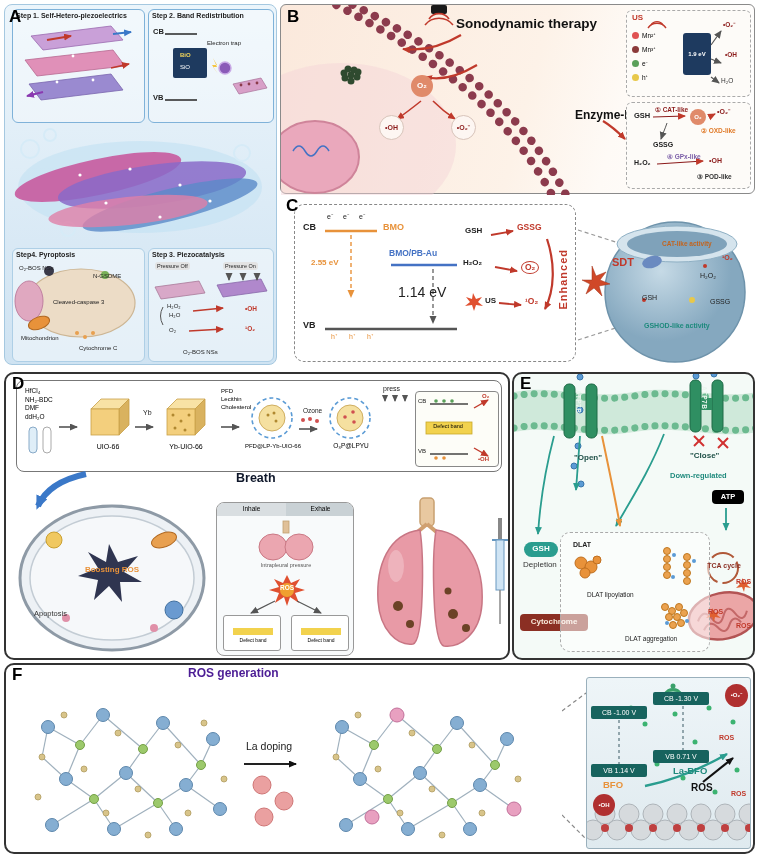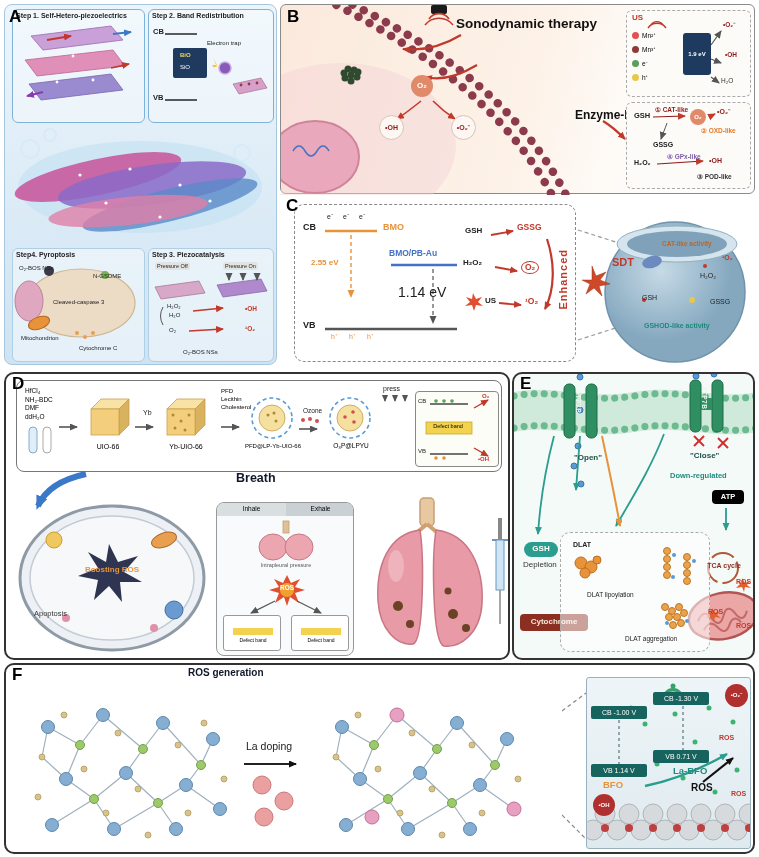--- a/index.html
+++ b/index.html
@@ -545,21 +545,21 @@
   </div>
   <div class="cc b" style="left:198px;top:116px;width:32px;height:14px;background:#000000;border-radius:4px;color:#fff;font-size:7.5px">ATP</div>
   <div class="cc b" style="left:188px;top:188px;width:44px;font-size:7px;color:#8b2f23">TCA cycle</div>
   <div class="t b" style="left:222px;top:204px;font-size:7px;color:#c0392b">ROS</div>
   <div class="t b" style="left:194px;top:234px;font-size:7px;color:#c0392b">ROS</div>
   <div class="t b" style="left:222px;top:248px;font-size:7px;color:#c0392b">ROS</div>
 </div>
 
 <div class="abs" style="left:4px;top:663px;width:751px;height:191px;border:2px solid #333;border-radius:10px;background:#fff;overflow:hidden">
   <div class="pl" style="left:6px;top:0">F</div>
-  <div class="t b" style="left:182px;top:2px;font-size:10px;color:#0f172a">ROS generation</div>
+  <div class="t b" style="left:182px;top:2px;font-size:12px;color:#4c1d95">ROS generation</div>
 
   <svg class="g" width="215" height="164" style="left:12px;top:22px">
     <g stroke="#9fb0bd" stroke-width="1.2">
       <line x1="30" y1="40" x2="62" y2="58"></line>
           <line x1="62" y1="58" x2="85" y2="28"></line>
           <line x1="62" y1="58" x2="48" y2="92"></line>
           <line x1="85" y1="28" x2="125" y2="62"></line>
           <line x1="125" y1="62" x2="145" y2="36"></line>
           <line x1="125" y1="62" x2="108" y2="86"></line>
           <line x1="145" y1="36" x2="183" y2="78"></line>

